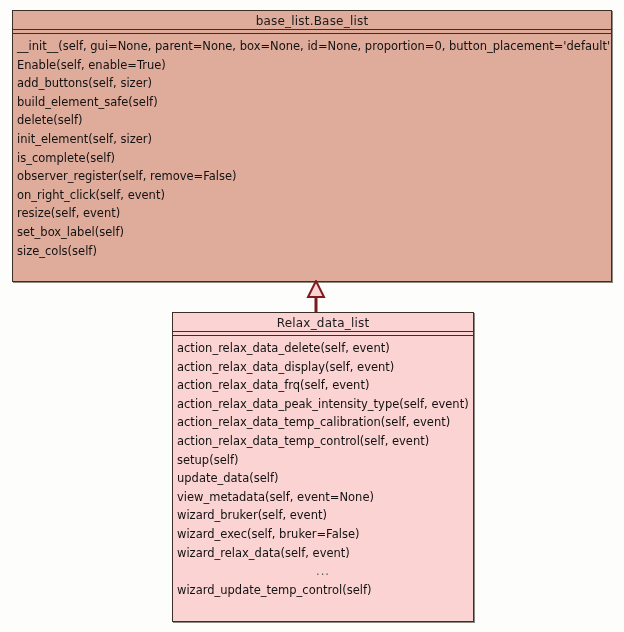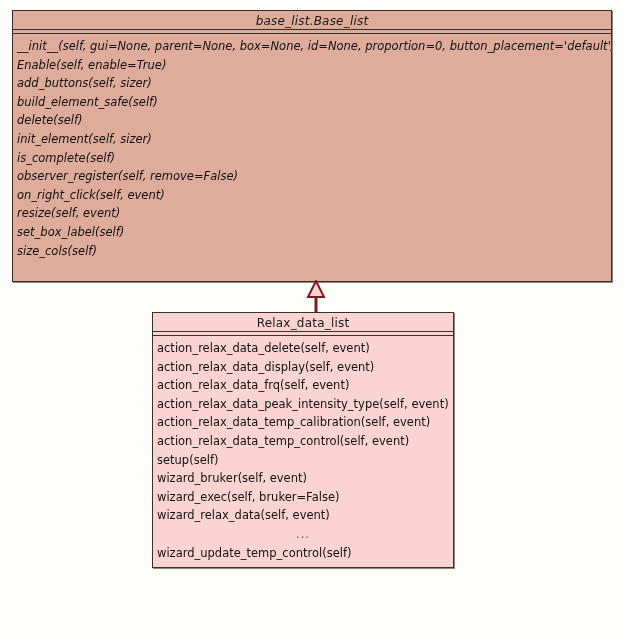--- a/index.html
+++ b/index.html
@@ -65,32 +65,31 @@
     color: #555;
   }
 
   
   #class-base-list {
     left: 12px;
     top: 10px;
     width: 600px;
     height: 272px;
     background: #dfab9b;
-    font-style: italic;
   }
   #class-base-list .uml-title { background: #dfab9b; }
   #class-base-list .uml-sep   { background: #dfab9b; }
   #class-base-list .uml-members { background: #dfab9b; }
 
   
   #class-relax-data-list {
-    left: 152px;
+    left: 172px;
     top: 312px;
     width: 302px;
-    height: 256px;
+    height: 310px;
     background: #fbd3d3;
   }
   #class-relax-data-list .uml-title { background: #fbd3d3; }
   #class-relax-data-list .uml-sep   { background: #fbd3d3; }
   #class-relax-data-list .uml-members { background: #fbd3d3; }
 
   
   #generalization {
     position: absolute;
     left: 303px;
@@ -135,20 +134,22 @@
     <div class="uml-title">Relax_data_list</div>
     <div class="uml-sep"></div>
     <div class="uml-members" id="members-relax-data-list">
       <div class="uml-member">action_relax_data_delete(self, event)</div>
       <div class="uml-member">action_relax_data_display(self, event)</div>
       <div class="uml-member">action_relax_data_frq(self, event)</div>
       <div class="uml-member">action_relax_data_peak_intensity_type(self, event)</div>
       <div class="uml-member">action_relax_data_temp_calibration(self, event)</div>
       <div class="uml-member">action_relax_data_temp_control(self, event)</div>
       <div class="uml-member">setup(self)</div>
+      <div class="uml-member">update_data(self)</div>
+      <div class="uml-member">view_metadata(self, event=None)</div>
       <div class="uml-member">wizard_bruker(self, event)</div>
       <div class="uml-member">wizard_exec(self, bruker=False)</div>
       <div class="uml-member">wizard_relax_data(self, event)</div>
       <div class="uml-member ellipsis">...</div>
       <div class="uml-member">wizard_update_temp_control(self)</div>
     </div>
   </div>
 
 </div>
 

